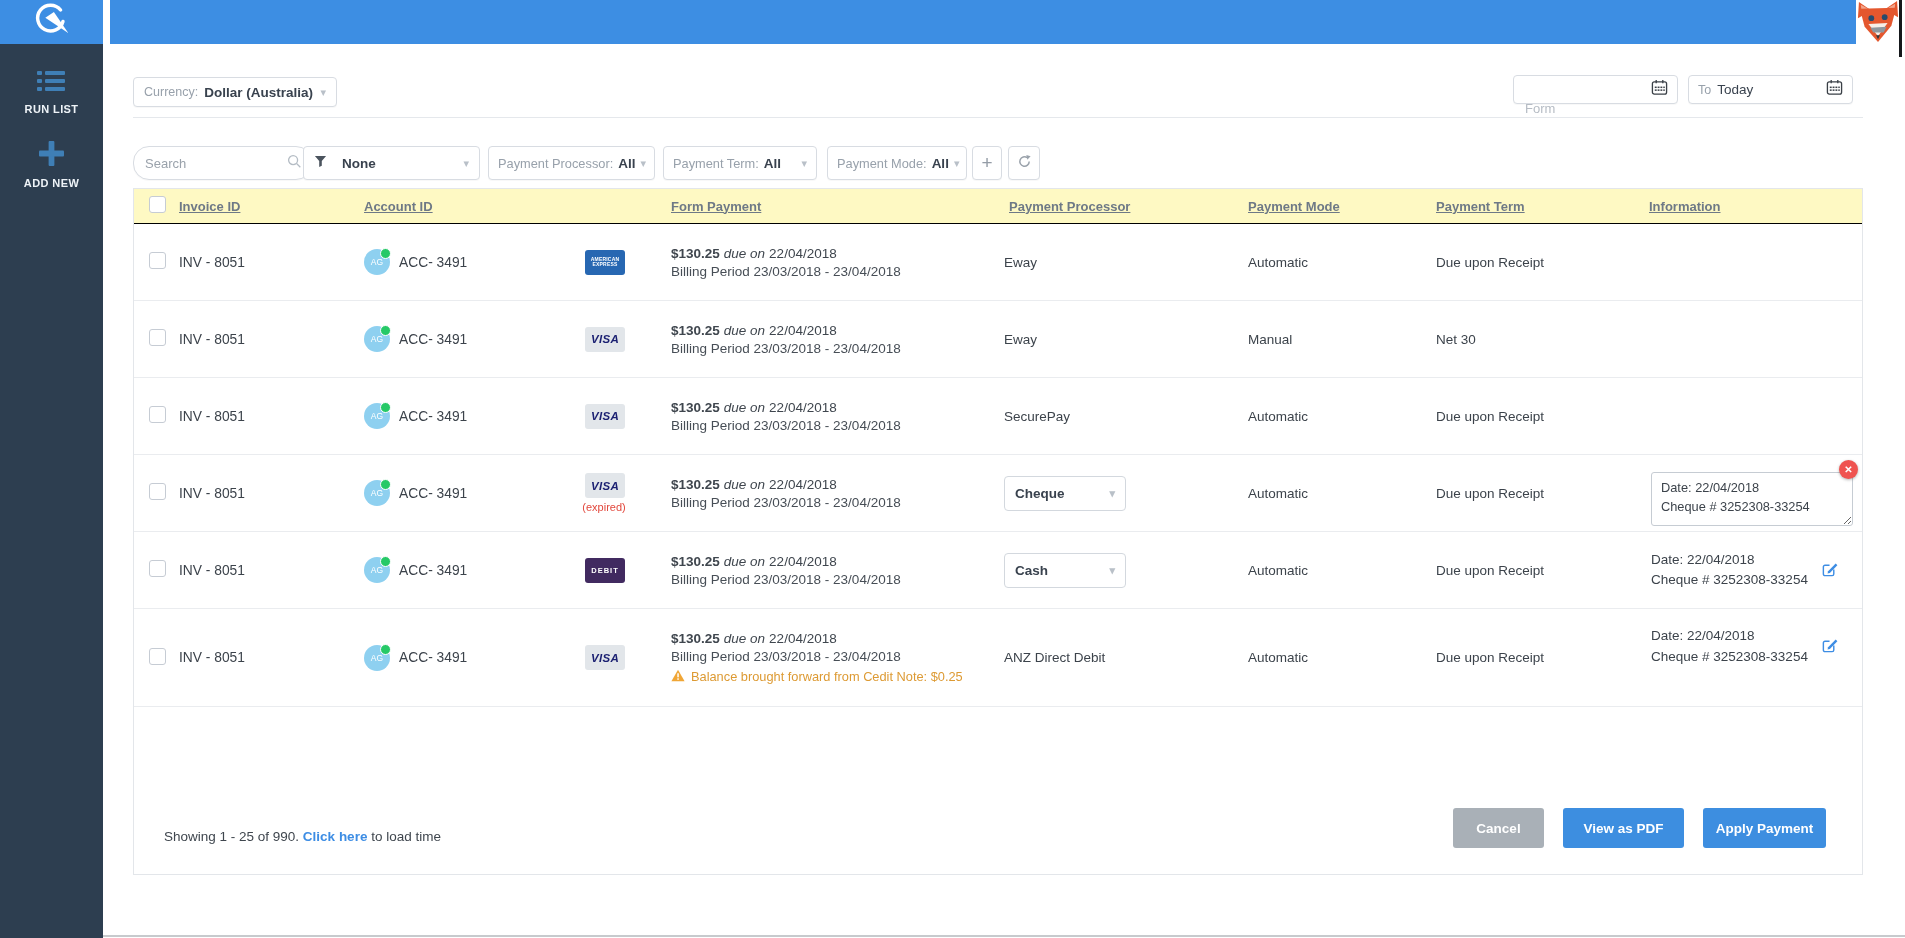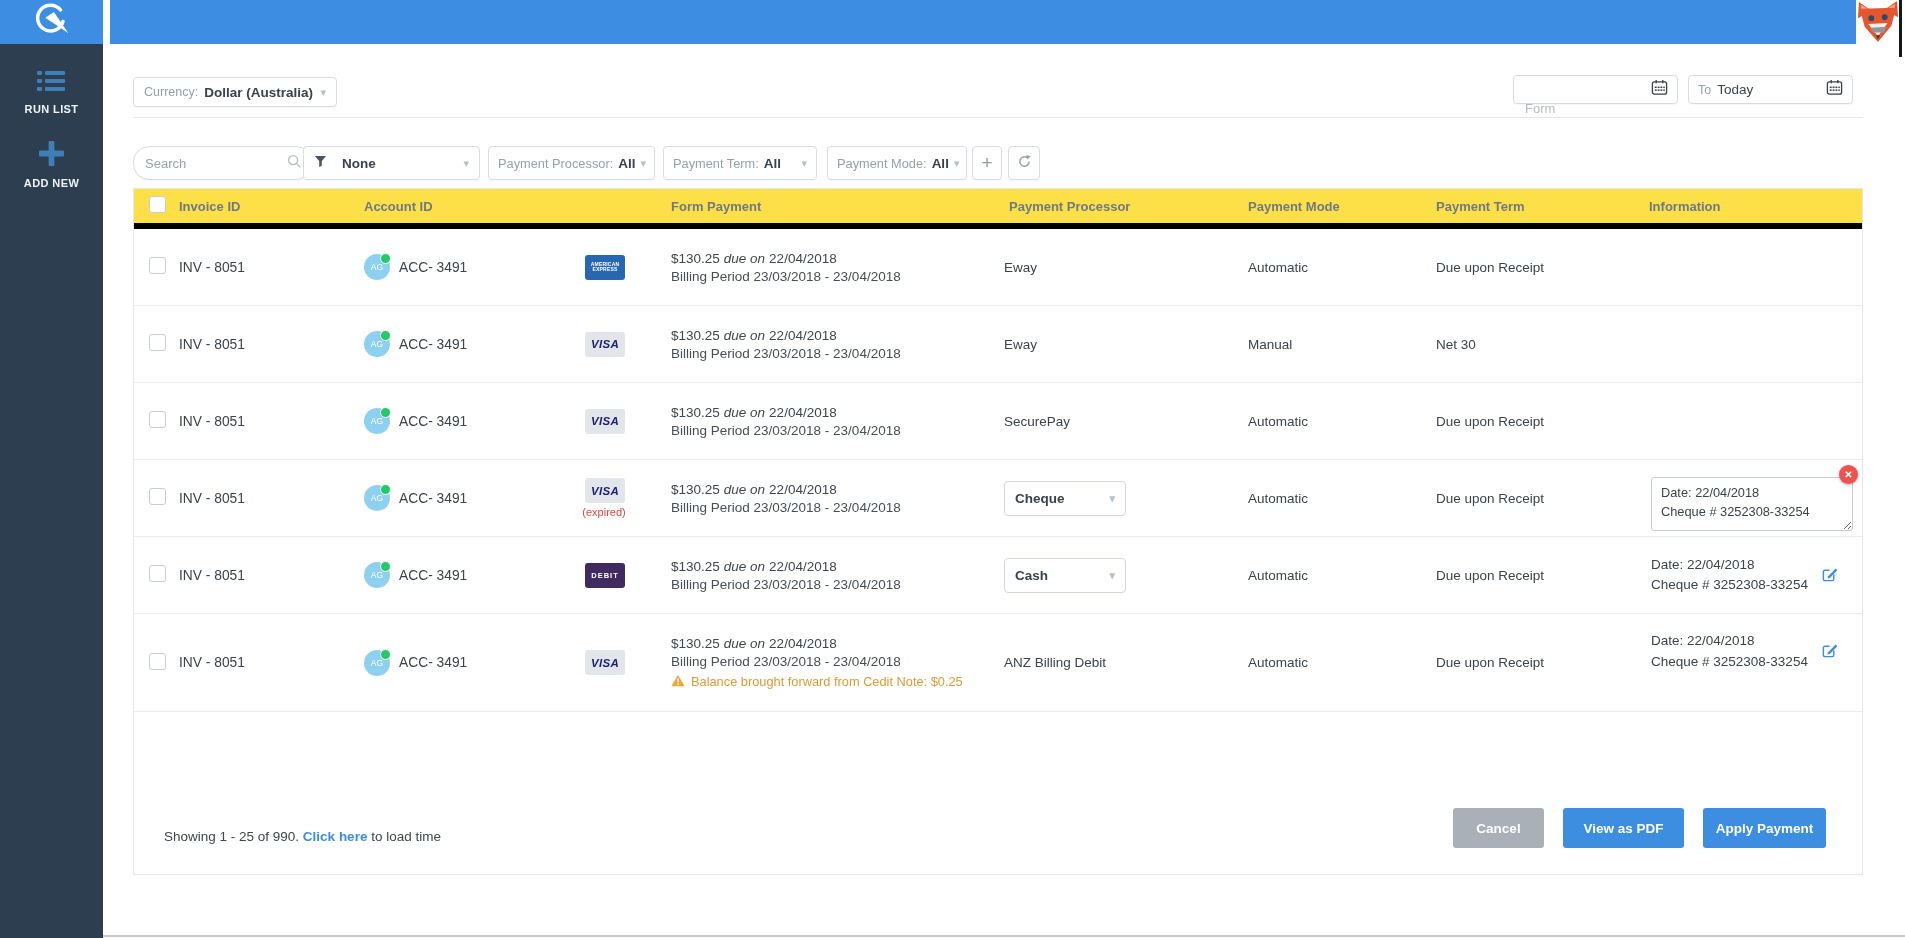--- a/index.html
+++ b/index.html
@@ -42,39 +42,39 @@
   .f-term{left:663px;width:154px;padding:0 9px;gap:5px;cursor:pointer;}
   .f-mode{left:827px;width:140px;padding:0 9px;gap:5px;cursor:pointer;}
   .flbl{color:#98a1ab;font-size:12.8px;white-space:nowrap;}
   .btn-sq{justify-content:center;cursor:pointer;color:#949ca6;}
   .f-plus{left:972px;width:30px;font-size:19px;font-weight:300;}
   .f-refresh{left:1008px;width:32px;}
   
   .table{position:absolute;left:133px;top:188px;width:1730px;height:687px;
          border:1px solid #e3e6ea;box-sizing:border-box;background:#fff;}
   .grid{display:grid;grid-template-columns:43px 180px 174px 138px 335px 239px 191px 215px 215px;align-items:center;}
-  .thead{height:34px;background:#fde047;border-bottom:6px solid #000000;font-size:13px;font-weight:600;color:#6e7986;}
+  .thead{height:34px;background:#fef9c3;border-bottom:1px solid #000000;font-size:13px;font-weight:600;color:#6e7986;text-decoration:underline;}
   .row{height:76px;border-bottom:1px solid #eaecef;position:relative;font-size:13.5px;}
   .row.tall{height:97px;}
   .c-cb{padding-left:15px;}
   .cb{appearance:none;-webkit-appearance:none;width:17px;height:17px;border:1px solid #c6ccd4;
       border-radius:3px;background:#fff;margin:0;cursor:pointer;}
   .c-inv{padding-left:2px;font-size:13.8px;color:#3c434b;}
   .c-acc{padding-left:7px;display:flex;align-items:center;gap:9px;color:#3c434b;font-size:13.8px;}
   .avatar{position:relative;width:26px;height:26px;border-radius:50%;background:#8ed0f0;flex:none;
           display:flex;align-items:center;justify-content:center;color:#fff;font-size:8.5px;font-weight:400;}
   .dot{position:absolute;right:-1px;top:-1px;width:9px;height:9px;border-radius:50%;background:#26c967;border:1.5px solid #fff;}
   .c-card{padding-left:10px;display:flex;flex-direction:column;align-items:center;}
   .card{width:40px;height:25px;border-radius:3px;display:flex;align-items:center;justify-content:center;flex:none;}
   .card.visa{background:#e2e6ea;color:#1a1f71;font-size:11.5px;font-weight:800;font-style:italic;letter-spacing:.3px;}
   .card.amex{background:#2767b2;flex-direction:column;color:#fff;font-size:5px;font-weight:700;line-height:5.5px;letter-spacing:.2px;}
   .card.debit{background:#412a60;color:#fff;font-size:7.5px;font-weight:700;letter-spacing:1px;}
   .expired{color:#e2483d;font-size:11px;margin-top:3px;width:44px;margin-left:-2px;text-align:center;white-space:nowrap;}
   .c-pay{padding-left:2px;color:#3f464e;}
-  .amt{font-weight:400;margin-right:4px;text-align:center;}
+  .amt{font-weight:700;margin-right:4px;text-align:center;}
   .due{font-style:italic;margin-right:4px;}
   .pay-l2{margin-top:3px;color:#474e56;}
   .warn{margin-top:5px;display:flex;align-items:center;gap:6px;color:#dd9a33;font-size:12.8px;}
   .c-proc,.c-mode,.c-term{color:#3c434b;}
   .c-mode{padding-left:5px;}
   .c-term{padding-left:2px;}
   .hp-proc{padding-left:5px;}.hp-mode{padding-left:5px;}.hp-term{padding-left:2px;}
   .hp-inv{padding-left:2px;}.hp-acc{padding-left:7px;}.hp-pay{padding-left:2px;}
   .proc-select{width:122px;height:35px;border:1px solid #d3d8de;border-radius:4px;background:#fff;
                box-sizing:border-box;display:flex;align-items:center;padding:16px 10px;cursor:pointer;
@@ -446,21 +446,21 @@
           <span>
             <svg width="14" height="13" viewBox="0 0 14 13">
               <path d="M7 0.8 L13.6 12.2 H0.4 Z" fill="#f0a636"></path>
               <rect x="6.3" y="4.3" width="1.5" height="4" fill="#fff"></rect>
               <rect x="6.3" y="9.3" width="1.5" height="1.5" fill="#fff"></rect>
             </svg>
           </span>
           <span>Balance brought forward from Cedit Note: $0.25</span>
         </div>
       </div>
-      <div class="c-proc">ANZ Billing Debit</div>
+      <div class="c-proc">ANZ Direct Debit</div>
       <div class="c-mode">Automatic</div>
       <div class="c-term">Due upon Receipt</div>
       <div class="c-info">
         <div class="info-text">
           <div>Date: 22/04/2018</div>
           <div>Cheque # 3252308-33254</div>
         </div>
         <span class="edit-icon">
           <svg width="18" height="18" viewBox="0 0 19 19">
             <path d="M13.5 10 v4.8 a1.7 1.7 0 0 1 -1.7 1.7 H4.2 a1.7 1.7 0 0 1 -1.7 -1.7 V7.2 a1.7 1.7 0 0 1 1.7 -1.7 H9" fill="none" stroke="#3d8de4" stroke-width="1.5"></path>

